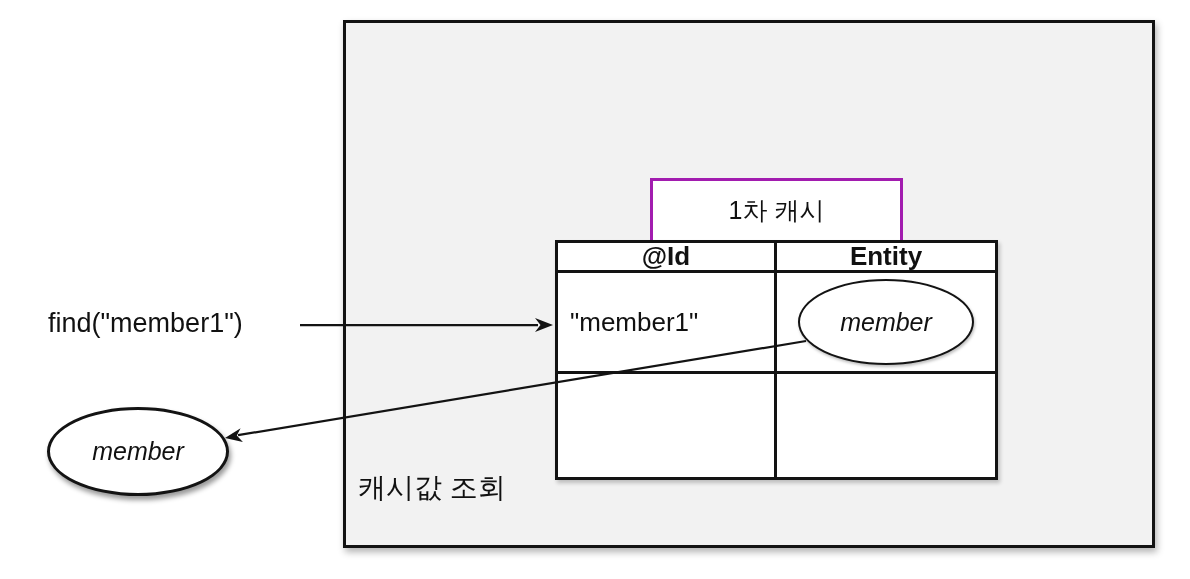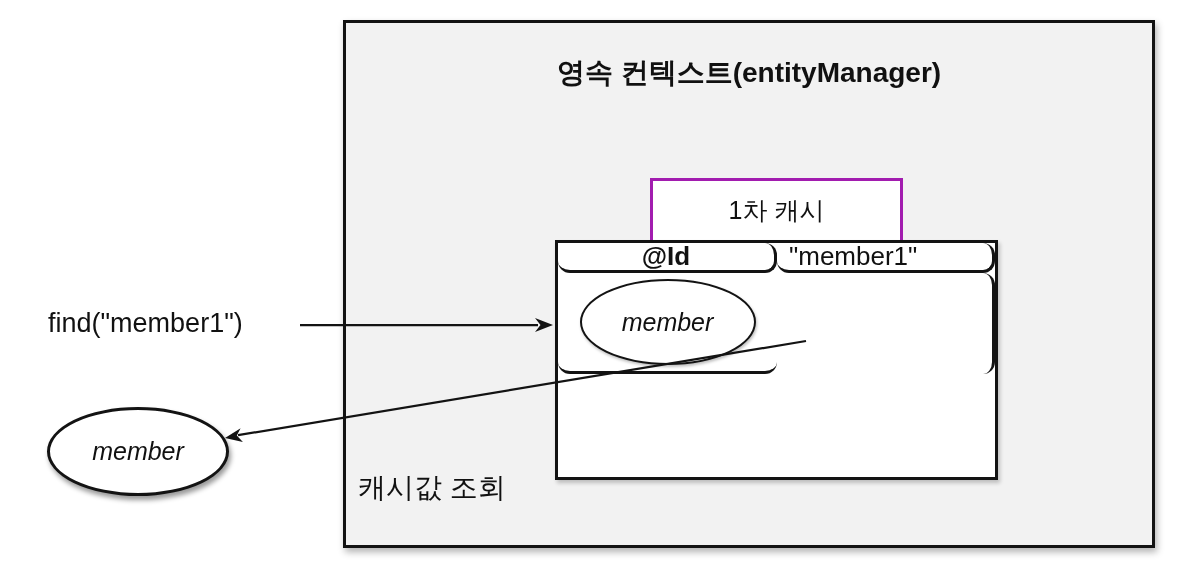--- a/index.html
+++ b/index.html
@@ -61,21 +61,20 @@
     box-shadow: 2px 3px 4px rgba(0,0,0,0.22);
     display: grid;
     grid-template-columns: 219px 1fr;
     grid-template-rows: 30px 101px 1fr;
     z-index: 4;
   }
   .cell {
     box-sizing: border-box;
     display: flex;
     align-items: center;
-    border-radius: 12px;
   }
   .col-divider { border-right: 3px solid #131313; }
   .row-divider { border-bottom: 3px solid #131313; }
   .head-cell {
     justify-content: center;
     font-weight: bold;
     font-size: 26px;
   }
   .id-cell {
     font-size: 26px;
@@ -131,28 +130,28 @@
   }
   .arrow-layer line { stroke: #131313; stroke-width: 2.25; }
   .arrow-layer polygon { fill: #131313; }
 </style>
 </head>
 <body>
 
 <div class="stage">
 
   <div class="abs outer-box"></div>
-  <div class="abs outer-title">영속 컨텍스트(entityManager)</div>
 
   <div class="abs cache-box">
     <span>1차 캐시</span>
   </div>
 
   <div class="abs cache-table">
     <div class="cell head-cell col-divider row-divider">@Id</div>
+    <div class="cell head-cell row-divider">Entity</div>
 
     <div class="cell id-cell col-divider row-divider">"member1"</div>
     <div class="cell entity-cell row-divider">
       <div class="ellipse ellipse-in-table">
         <span>member</span>
       </div>
     </div>
 
     <div class="cell id-cell col-divider"></div>
     <div class="cell entity-cell"></div>

